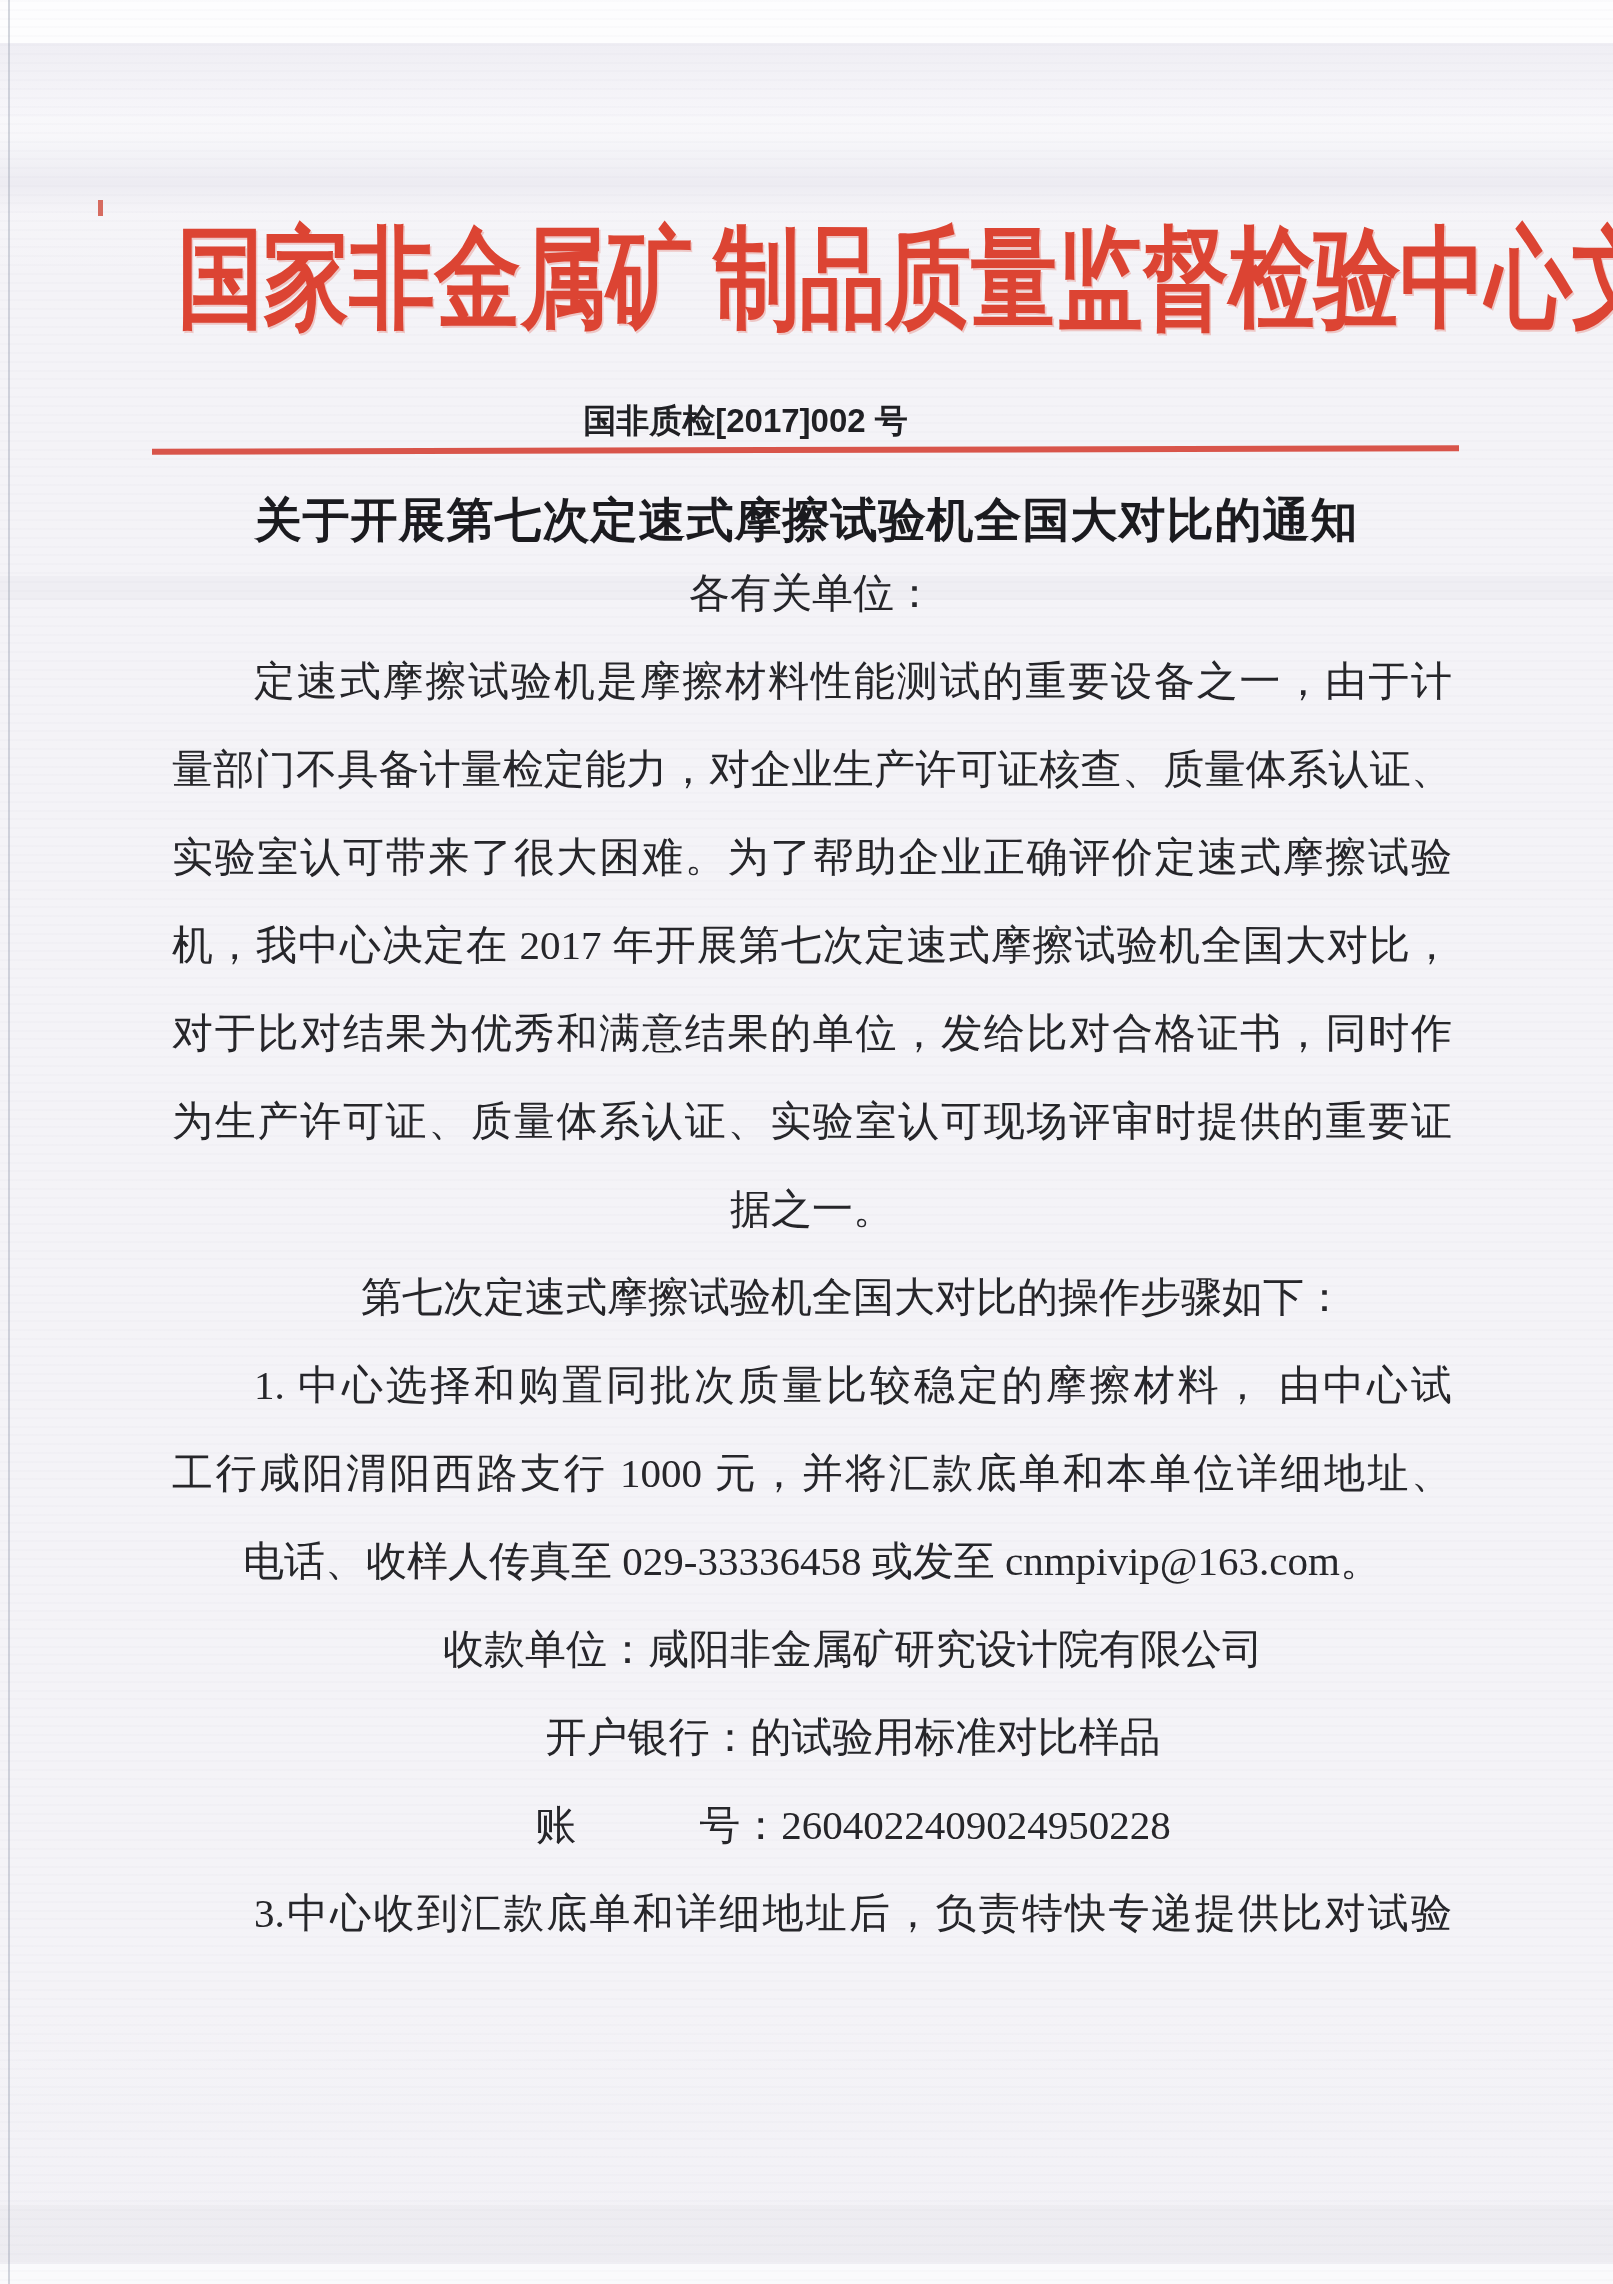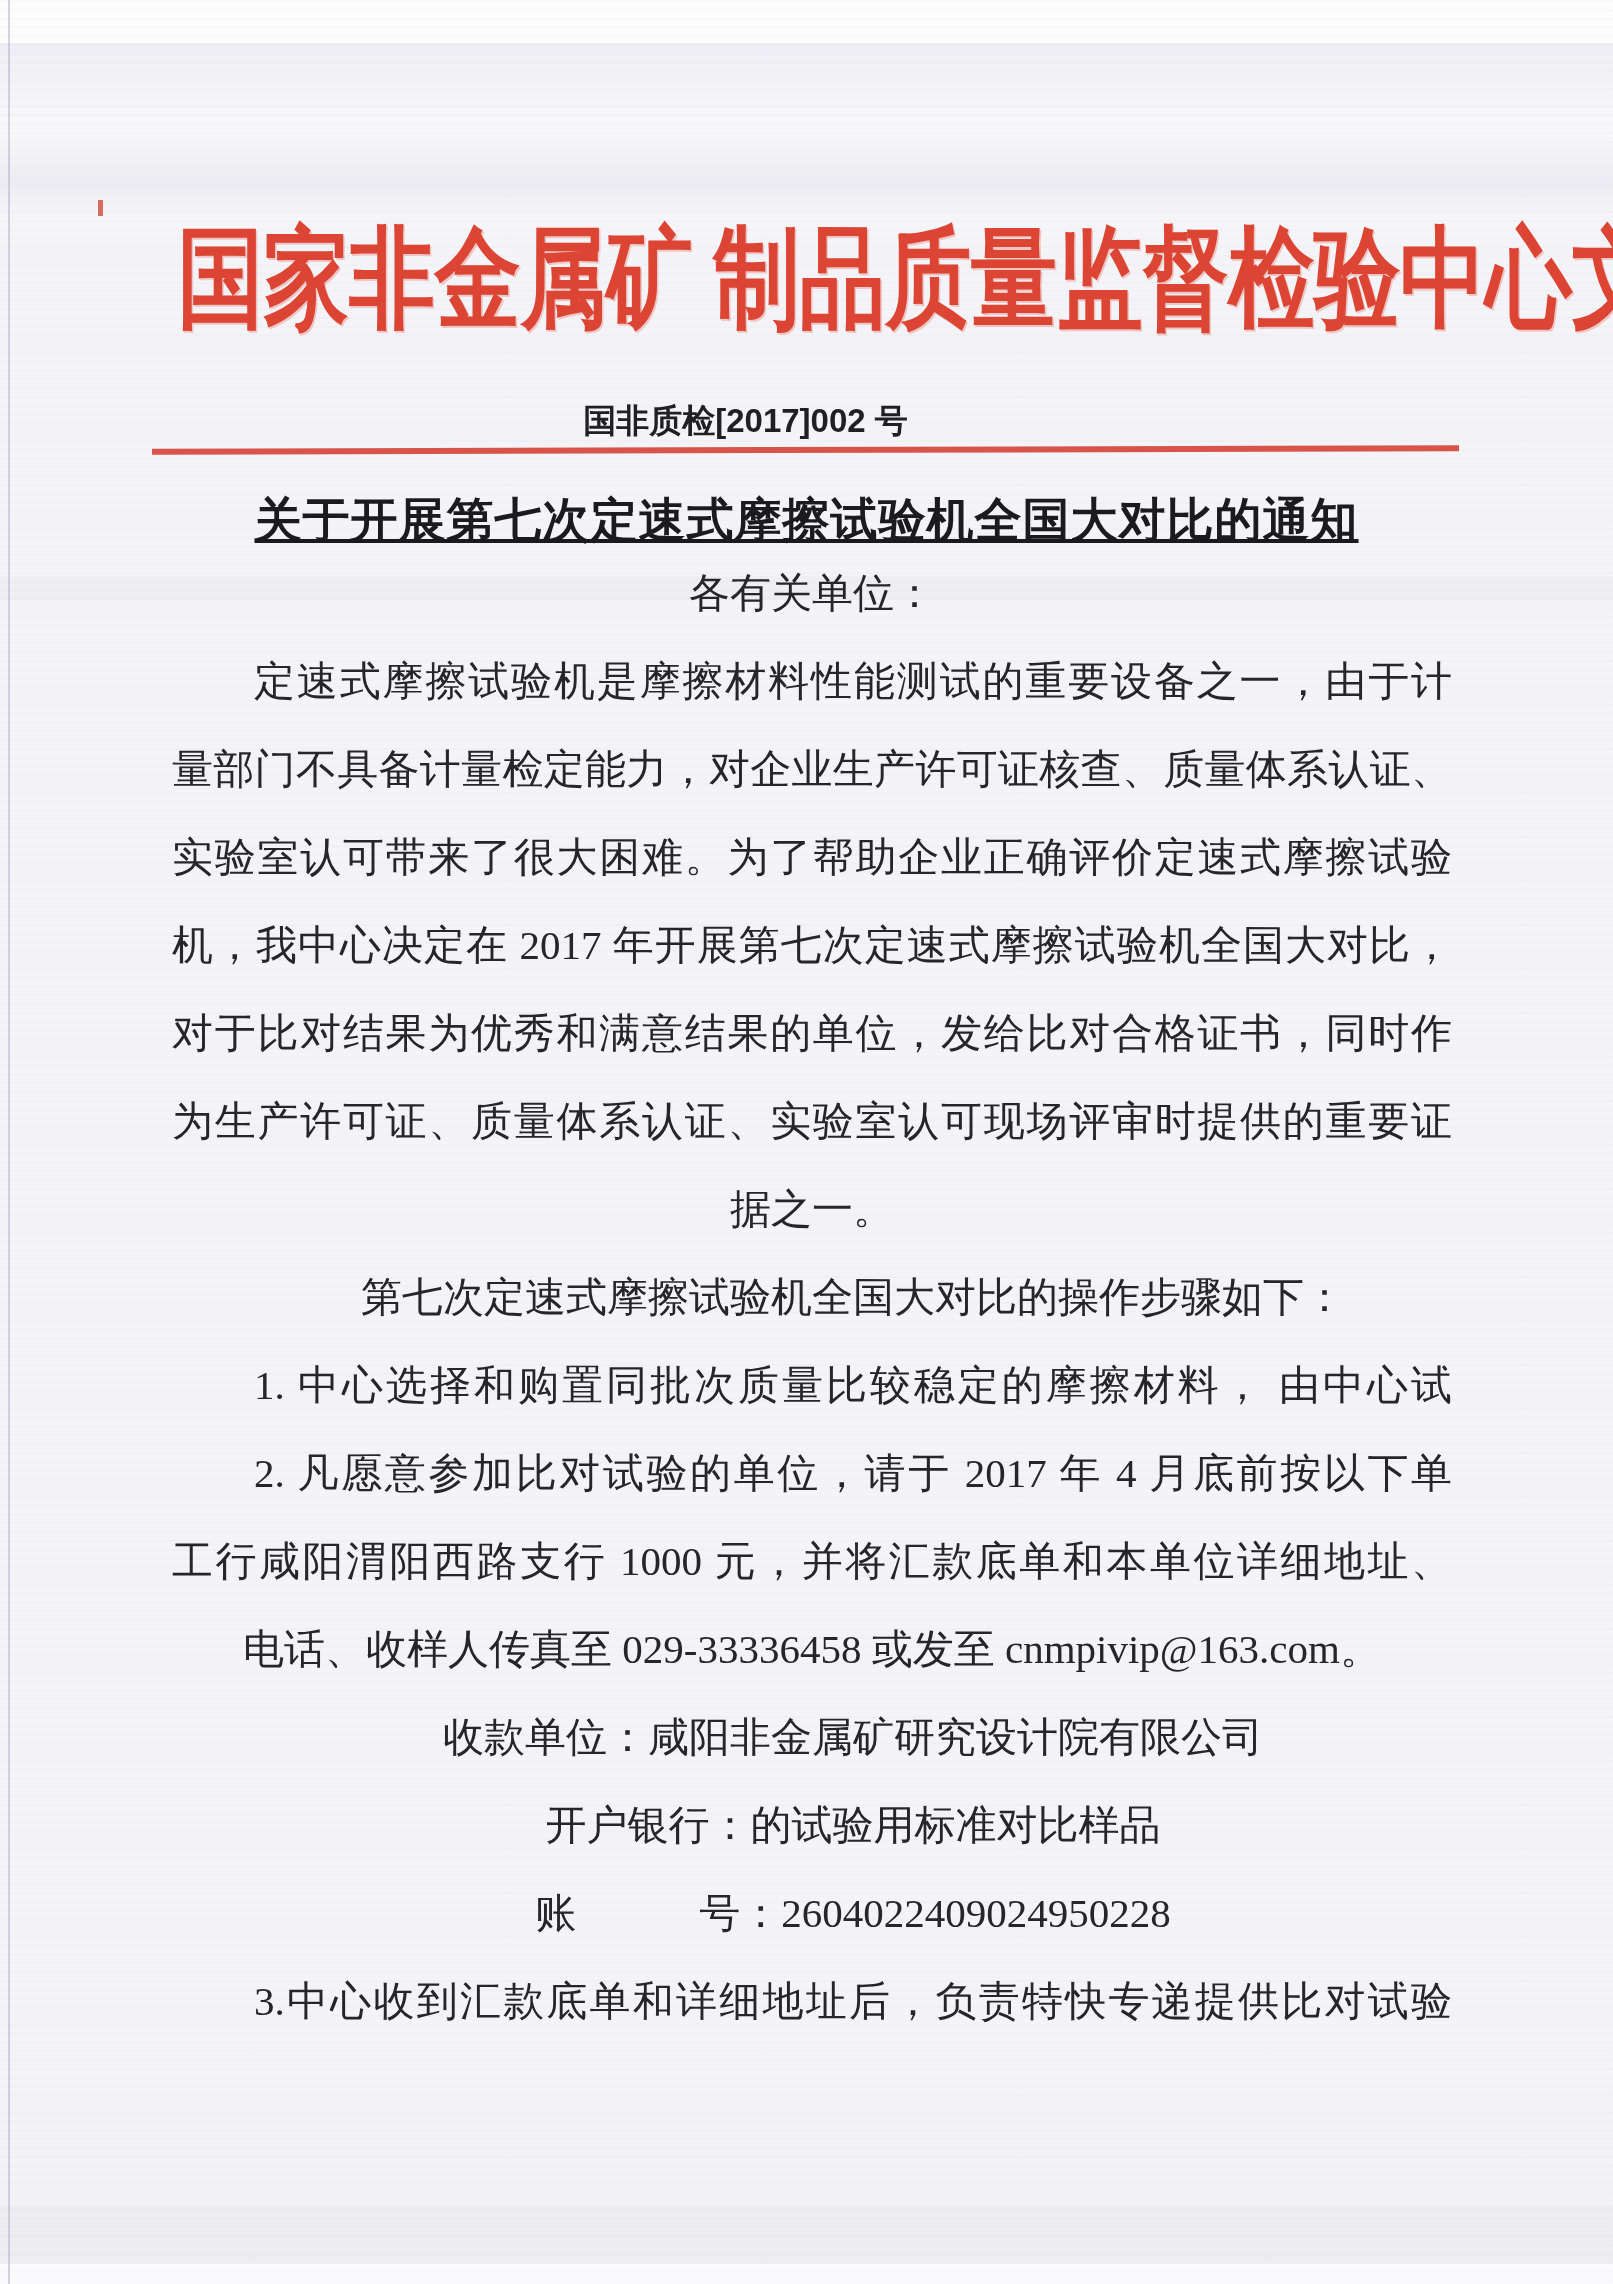--- a/index.html
+++ b/index.html
@@ -39,21 +39,21 @@
     text-align:center;transform:translateX(-61px);
     font-family:"Liberation Sans","DejaVu Sans",sans-serif;
     font-size:33px;line-height:49px;font-weight:700;color:#202024;
   }
   .red-rule{
     position:absolute;left:152px;top:447px;width:1307px;height:5.9px;
     background:var(--rule-red,#d8544a);transform:rotate(-0.15deg);
   }
   .notice-title{
     position:absolute;top:488px;left:0;width:100%;text-align:center;
-    font-size:47px;line-height:65px;font-weight:700;color:#1b1b1f;letter-spacing:1px;text-decoration:underline;
+    font-size:47px;line-height:65px;font-weight:700;color:#1b1b1f;letter-spacing:1px;
   }
   .body-block{
     position:absolute;left:172px;top:549px;width:1280px;
     font-size:41px;color:var(--ink,#26262a);
   }
   .line{height:88px;line-height:88px;text-align:center;white-space:nowrap;}
   .line.fill{white-space:normal;text-align:justify;text-align-last:justify;}
   .line.indent{text-indent:82px;font-family:Liberation Serif, serif;}
 </style>
 </head>
@@ -79,21 +79,20 @@
   <div>
       <div class="line indent fill">定速式摩擦试验机是摩擦材料性能测试的重要设备之一，由于计</div>
       <div class="line fill">量部门不具备计量检定能力，对企业生产许可证核查、质量体系认证、</div>
       <div class="line fill">实验室认可带来了很大困难。为了帮助企业正确评价定速式摩擦试验</div>
       <div class="line fill">机，我中心决定在 2017 年开展第七次定速式摩擦试验机全国大对比，</div>
       <div class="line fill">对于比对结果为优秀和满意结果的单位，发给比对合格证书，同时作</div>
       <div class="line fill">为生产许可证、质量体系认证、实验室认可现场评审时提供的重要证</div>
       <div class="line">据之一。</div>
       <div class="line indent">第七次定速式摩擦试验机全国大对比的操作步骤如下：</div>
       <div class="line indent fill">1. 中心选择和购置同批次质量比较稳定的摩擦材料， 由中心试</div>
-      <div class="line indent fill">2. 凡愿意参加比对试验的单位，请于 2017 年 4 月底前按以下单</div>
       <div class="line fill">工行咸阳渭阳西路支行 1000 元，并将汇款底单和本单位详细地址、</div>
       <div class="line">电话、收样人传真至 029-33336458 或发至 cnmpivip@163.com。</div>
       <div class="line indent">收款单位：咸阳非金属矿研究设计院有限公司</div>
       <div class="line indent">开户银行：的试验用标准对比样品</div>
       <div class="line indent">账　　　号：2604022409024950228</div>
       <div class="line indent fill">3.中心收到汇款底单和详细地址后，负责特快专递提供比对试验</div>
     </div>
 </div>
 
 

